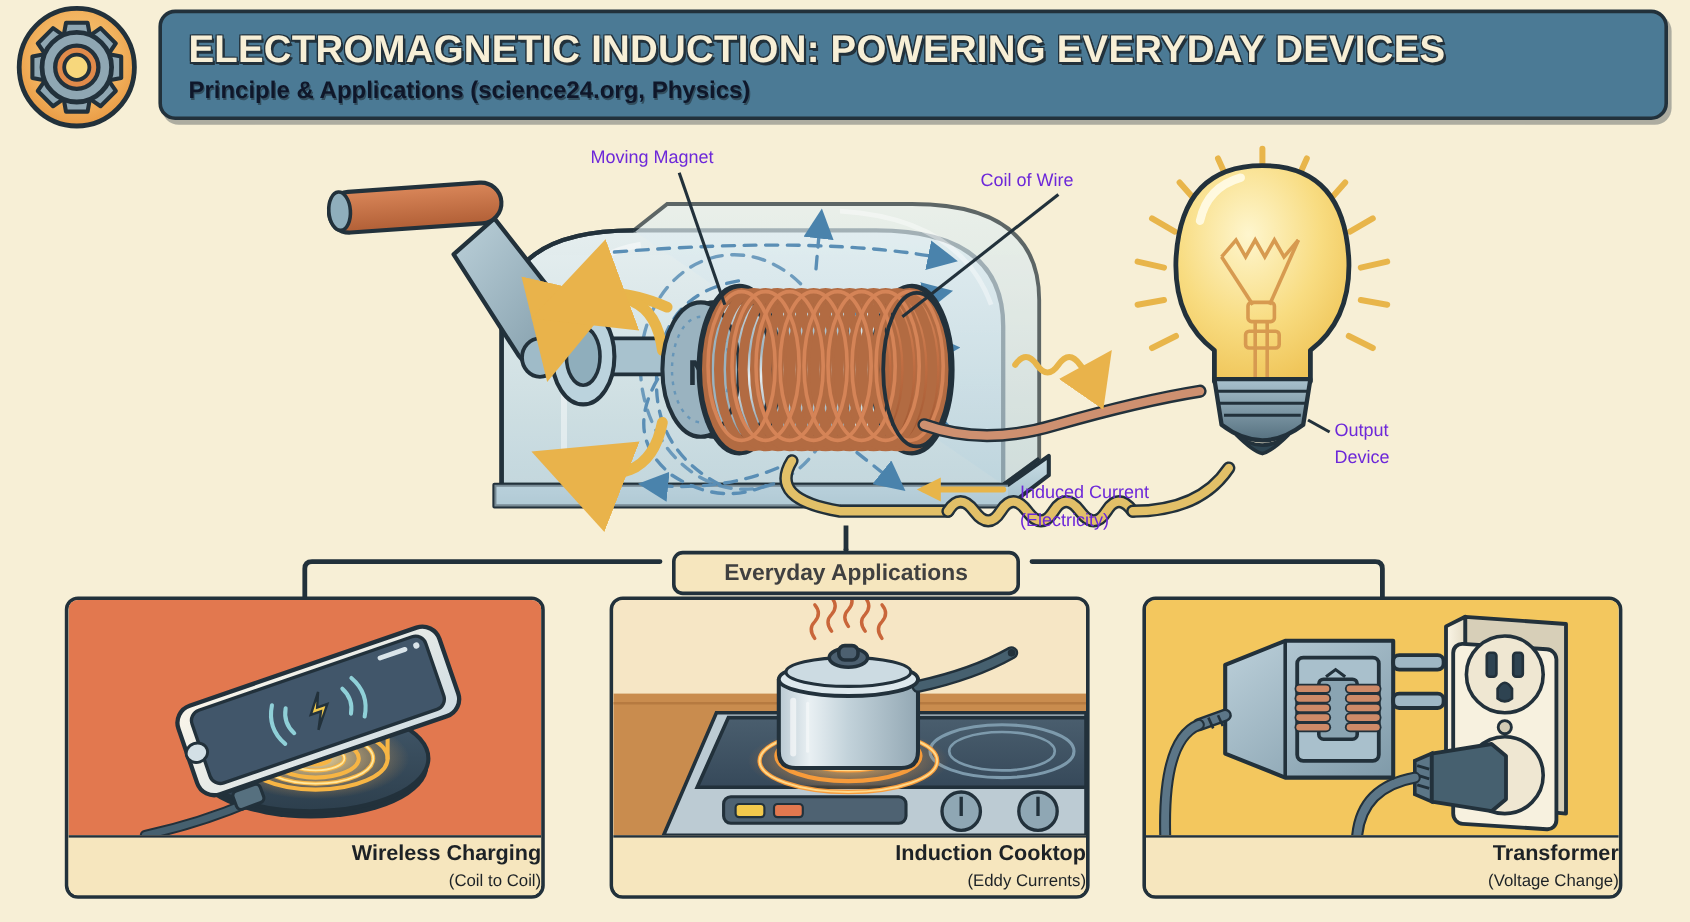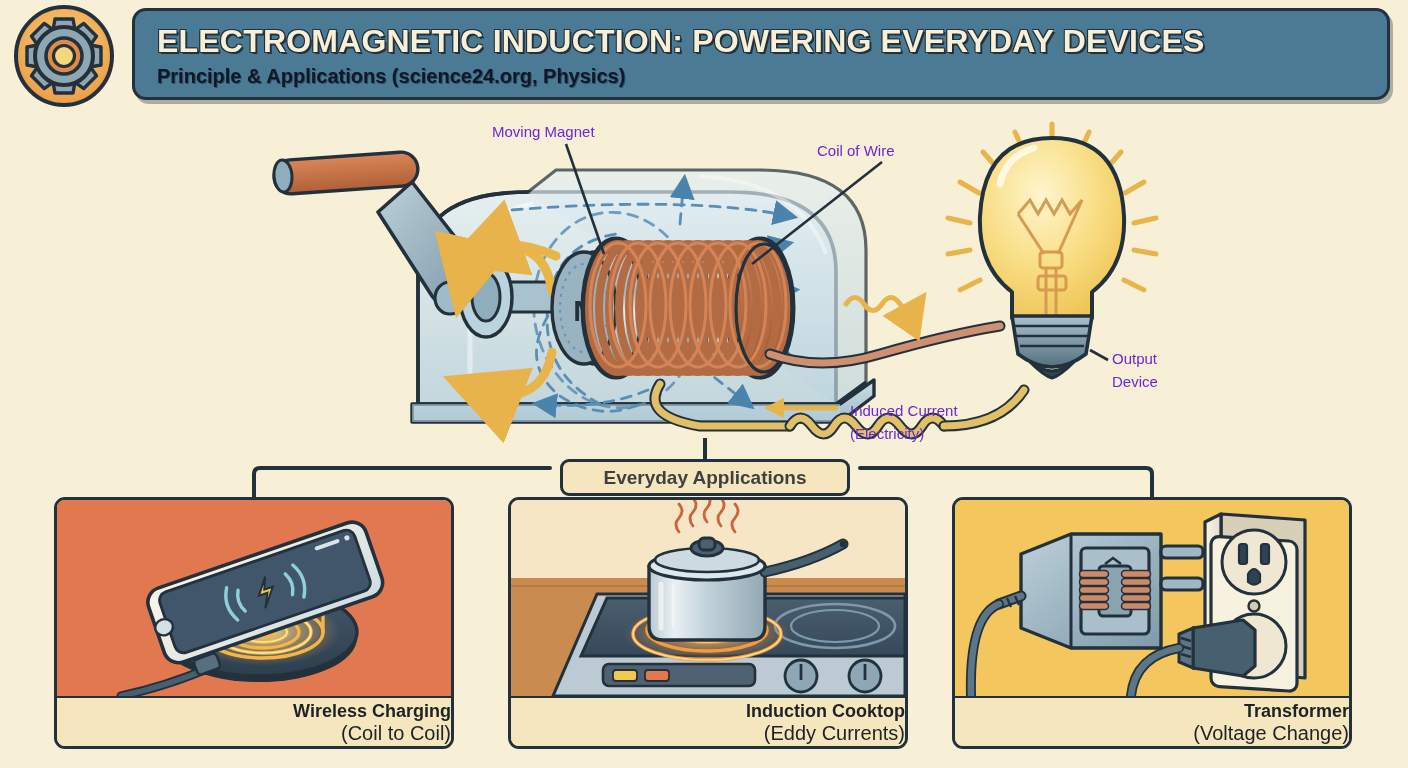--- a/index.html
+++ b/index.html
@@ -89,21 +89,21 @@
   .card-art { position: relative; height: 196px; width: 100%; overflow: hidden; }
   .card-caption {
     flex: 1;
     border-top: 2px solid #22313B;
     background: #F6E6BE;
     display: flex; flex-direction: column;
     align-items: flex-end; justify-content: center;
     line-height: 22px;
   }
   .cap-main { font-size: 18px; font-weight: bold; color: #1D2226; }
-  .cap-sub  { font-size: 20px; color: #1D2226; }
+  .cap-sub  { font-size: 14px; color: #1D2226; }
 
   svg { display: block; }
 </style>
 </head>
 <body>
 
 <div id="infographic">
 
   <div class="header-bar">
     <div class="header-title">ELECTROMAGNETIC INDUCTION: POWERING EVERYDAY DEVICES</div>

